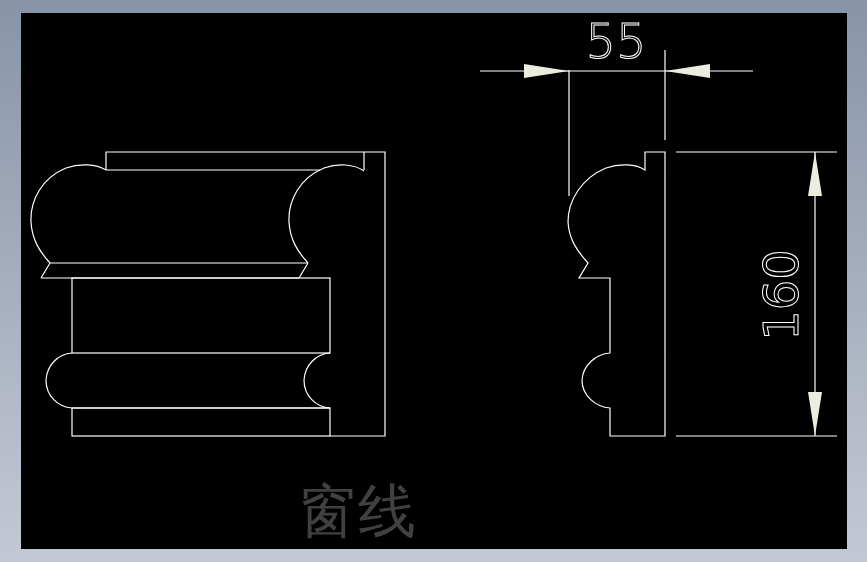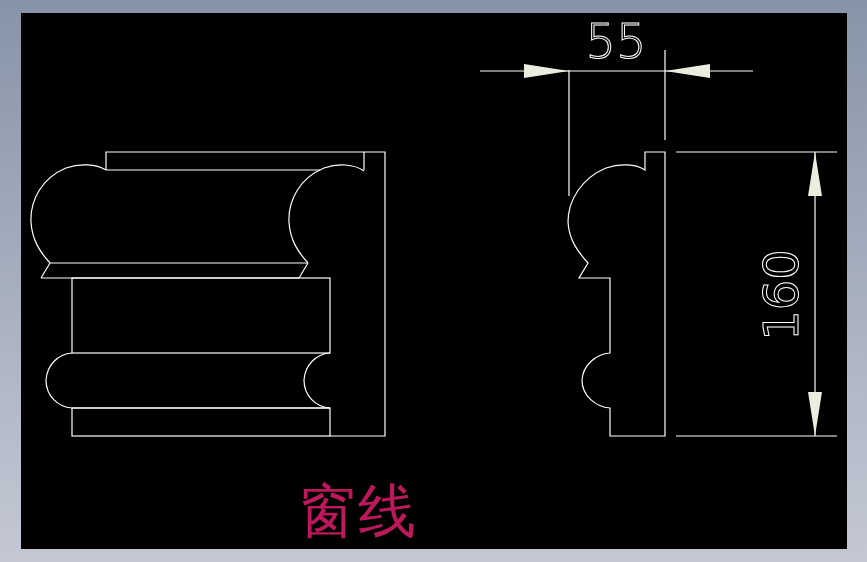--- a/index.html
+++ b/index.html
@@ -9,21 +9,21 @@
     position: relative;
     font-family: "DejaVu Sans", sans-serif;
   }
   .canvas {
     position: absolute; left: 21px; top: 13px; width: 826px; height: 536px;
     background: #000;
   }
   svg.drawing { position: absolute; left: 0; top: 0; }
   .title {
     position: absolute; left: 298px; top: 478px;
-    font-size: 58px; line-height: 66px; color: #be185d;
+    font-size: 58px; line-height: 66px; color: #404040;
     font-family: "DejaVu Sans", sans-serif; letter-spacing: 2px;
   }
 </style>
 </head>
 <body>
 
 <div class="canvas"></div>
 
 <svg class="drawing" width="867" height="562" viewBox="0 0 867 562" xmlns="http://www.w3.org/2000/svg">
   <g fill="none" stroke="#ffffff" stroke-width="1.2">

